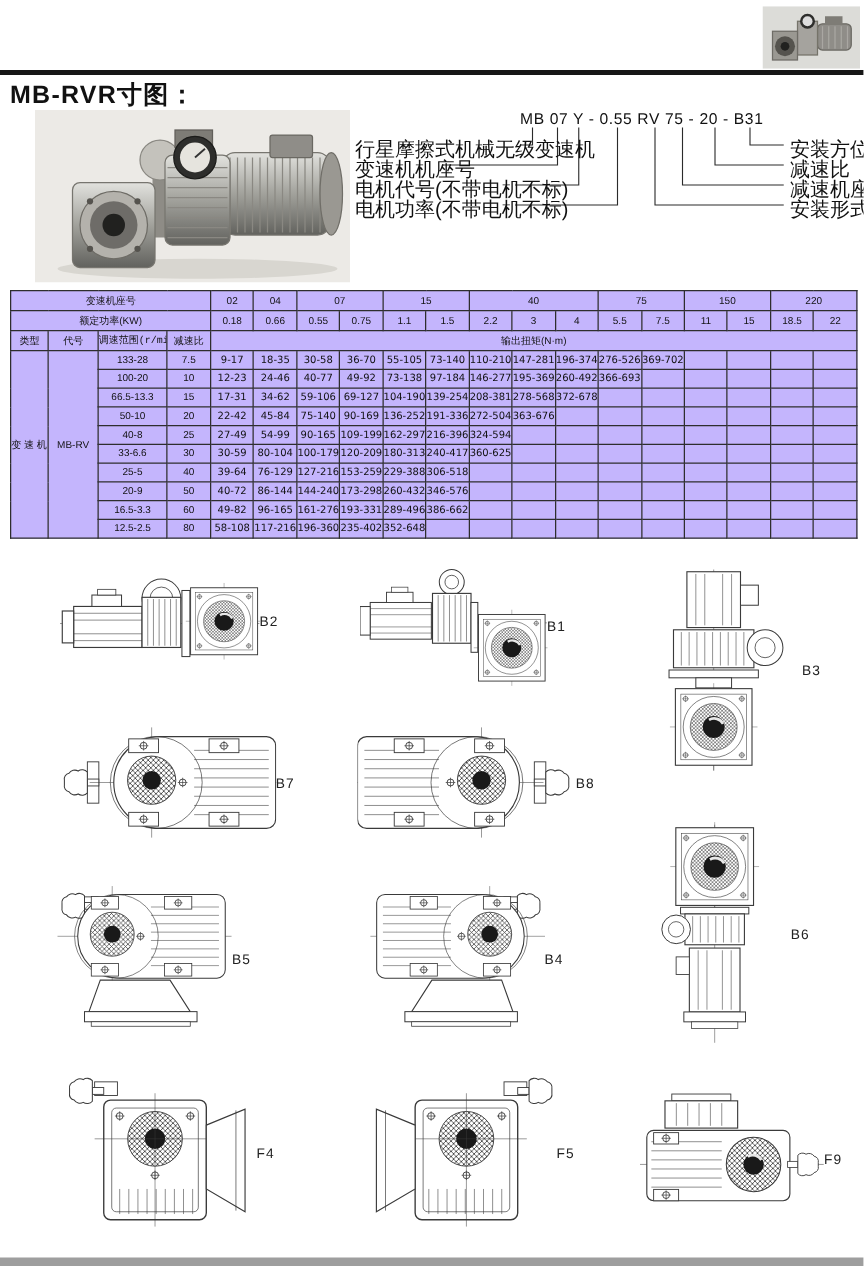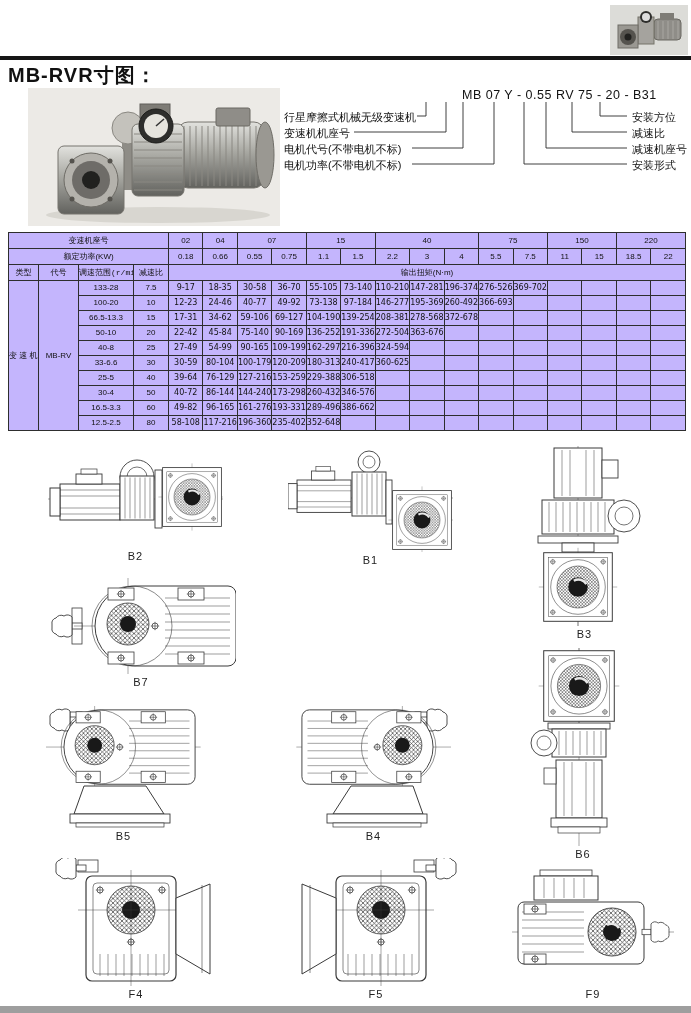--- a/index.html
+++ b/index.html
@@ -5,36 +5,36 @@
   html,body{margin:0;padding:0;background:#fff;}
   .page{position:relative;width:691px;height:1013px;background:#fff;overflow:hidden;
         font-family:"Liberation Sans","DejaVu Sans",sans-serif;color:#111;}
   .top-rule{position:absolute;left:0;top:56px;width:691px;height:4px;background:#161616;}
   .page-title{position:absolute;left:8px;top:62px;margin:0;font-size:20px;font-weight:bold;letter-spacing:1px;}
   .photo{position:absolute;left:28px;top:88px;}
   .mini-photo{position:absolute;left:610px;top:5px;}
   
   .code-area{position:absolute;left:280px;top:86px;width:406px;height:112px;}
   .code-lines{position:absolute;left:0;top:0;}
-  .code-text{position:absolute;left:136px;top:2px;font-size:12.5px;letter-spacing:.5px;white-space:nowrap;margin-left:46px;}
-  .cl,.cr{position:absolute;font-size:11px;white-space:nowrap;}
+  .code-text{position:absolute;left:136px;top:2px;font-size:12.5px;letter-spacing:.5px;white-space:nowrap;}
+  .cl,.cr{position:absolute;font-size:16px;white-space:nowrap;}
   .cl{left:4px;} .cr{left:352px;}
   
   #spec-table{position:absolute;left:8px;top:232px;}
   .spec{border-collapse:collapse;table-layout:fixed;width:678px;border:1.5px solid #222;background:#c4b5fd;}
   .spec td{border:1px solid #2e2e2e;padding:0;text-align:center;vertical-align:middle;
            overflow:hidden;white-space:nowrap;font-size:8px;line-height:1;}
   .spec tr.h{height:16px;} .spec tr.d{height:15px;}
   .l1{font-size:11px;} .l2{font-size:10px;} .lb{font-size:10px;} .sm{font-size:8px;font-family:Liberation Mono, monospace;}
   .rg{font-size:9px;margin-left:36px;} .rt{font-size:9.5px;}
   .tq{font-size:7.5px;font-family:"DejaVu Sans",sans-serif;}
   .tv{font-size:10.5px;line-height:14.8px;white-space:pre-line;}
   .cv{font-size:10px;}
   
-  .drawing{position:absolute;display:flex;flex-direction:column;align-items:center;}
+  .drawing{position:absolute;display:flex;flex-direction:row;align-items:center;}
   .dlabel{font-size:11px;color:#222;margin-top:2px;letter-spacing:1px;}
   .bottom-bar{position:absolute;left:0;top:1006px;width:691px;height:7px;background:#9e9e9e;}
 </style>
 </head>
 <body>
 
 <div class="page">
 
   <svg width="0" height="0" style="position:absolute" aria-hidden="true">
     <defs>
@@ -365,21 +365,21 @@
             <td class="tq"></td>
             <td class="tq"></td>
             <td class="tq"></td>
             <td class="tq"></td>
             <td class="tq"></td>
             <td class="tq"></td>
             <td class="tq"></td>
             <td class="tq"></td>
           </tr>
           <tr class="d">
-            <td class="rg">30-4</td>
+            <td class="rg">20-9</td>
             <td class="rt">50</td>
             <td class="tq">40-72</td>
             <td class="tq">86-144</td>
             <td class="tq">144-240</td>
             <td class="tq">173-298</td>
             <td class="tq">260-432</td>
             <td class="tq">346-576</td>
             <td class="tq"></td>
             <td class="tq"></td>
             <td class="tq"></td>
@@ -481,20 +481,30 @@
 
   <div class="drawing" style="left:46px;top:578px;width:190px">
     <svg width="190" height="96" viewBox="0 0 190 96">
       <rect x="26" y="30" width="10" height="36" fill="#fff" stroke="#3a3a3a" stroke-width="0.8"></rect>
       <use href="#wheelR" transform="translate(36,48) scale(-1,1)"></use>
       <use href="#topbody" transform="translate(34,6)"></use>
     </svg>
     <div class="dlabel">B7</div>
   </div>
 
+  <div class="drawing" style="left:286px;top:578px;width:190px">
+    <svg width="190" height="96" viewBox="0 0 190 96">
+      <g transform="translate(190,0) scale(-1,1)">
+        <rect x="26" y="30" width="10" height="36" fill="#fff" stroke="#3a3a3a" stroke-width="0.8"></rect>
+        <use href="#wheelR" transform="translate(36,48) scale(-1,1)"></use>
+        <use href="#topbody" transform="translate(34,6)"></use>
+      </g>
+    </svg>
+    <div class="dlabel">B8</div>
+  </div>
 
   <div class="drawing" style="left:46px;top:706px;width:155px">
     <svg width="155" height="122" viewBox="0 0 155 122">
       <rect x="24" y="6" width="12" height="16" fill="#fff" stroke="#3a3a3a" stroke-width="0.8"></rect>
       <use href="#wheelR" transform="translate(34,14) scale(-1,1)"></use>
       <g transform="translate(4,2) scale(0.93)">
           <use href="#topbody"></use>
         </g>
       <path d="M38,80L28,108H118L100,80z" fill="#fff" stroke="#3a3a3a" stroke-width="1"></path>
       <rect x="24" y="108" width="100" height="9" fill="#fff" stroke="#3a3a3a" stroke-width="0.9"></rect>

